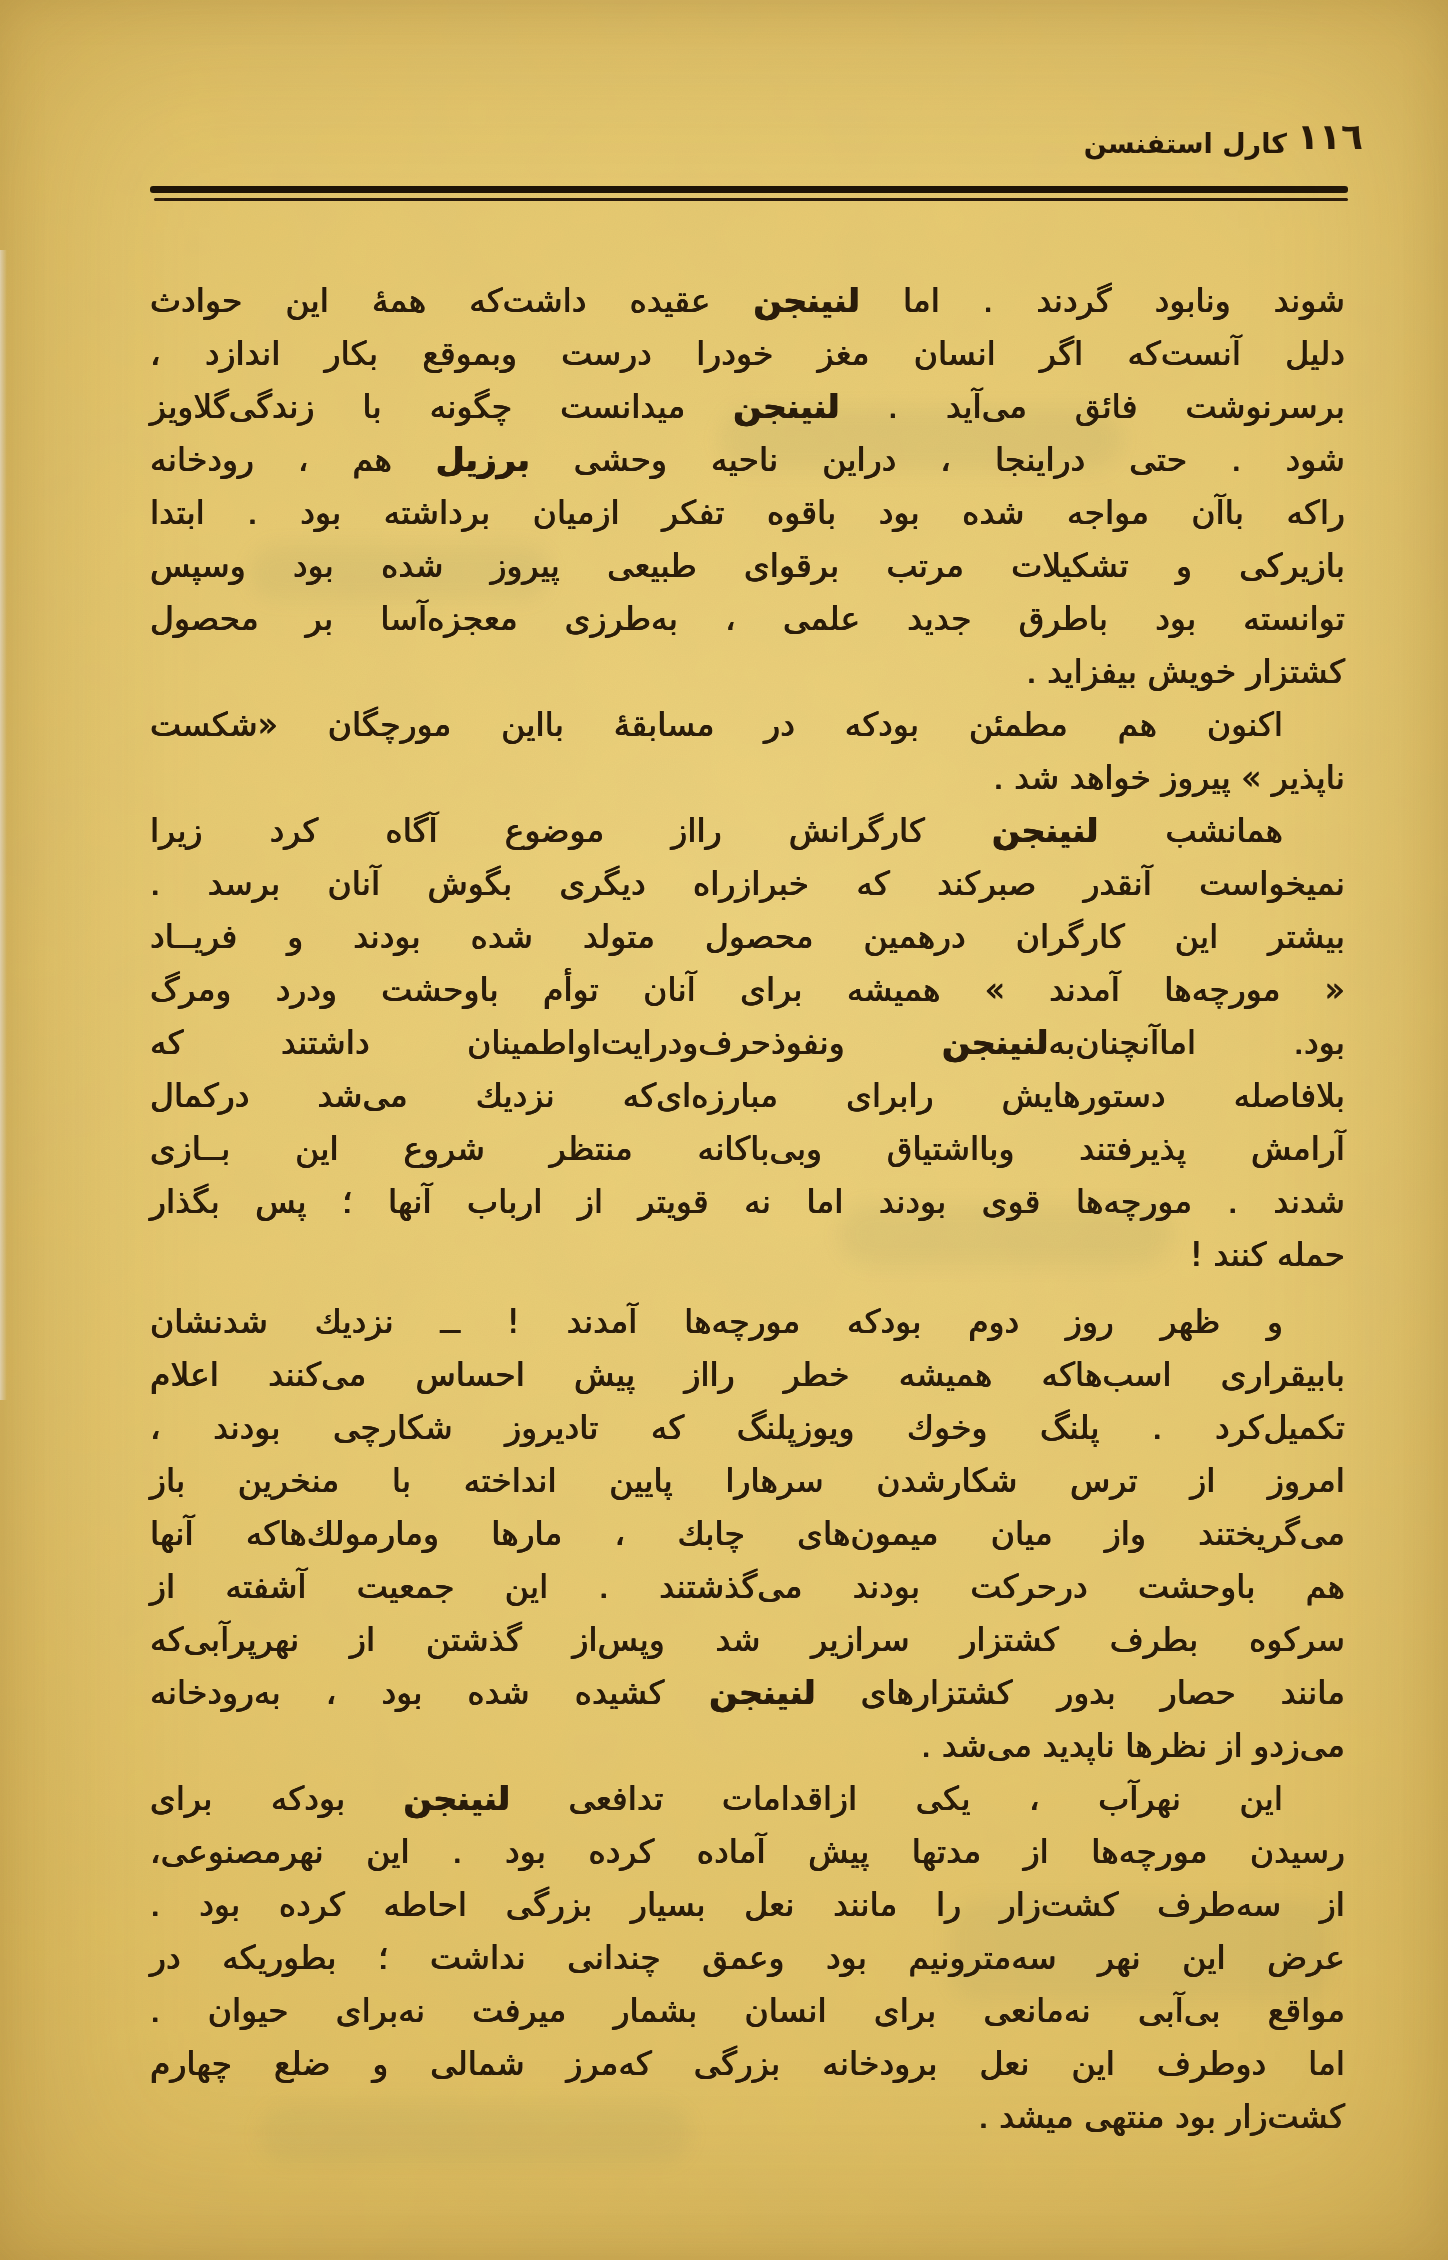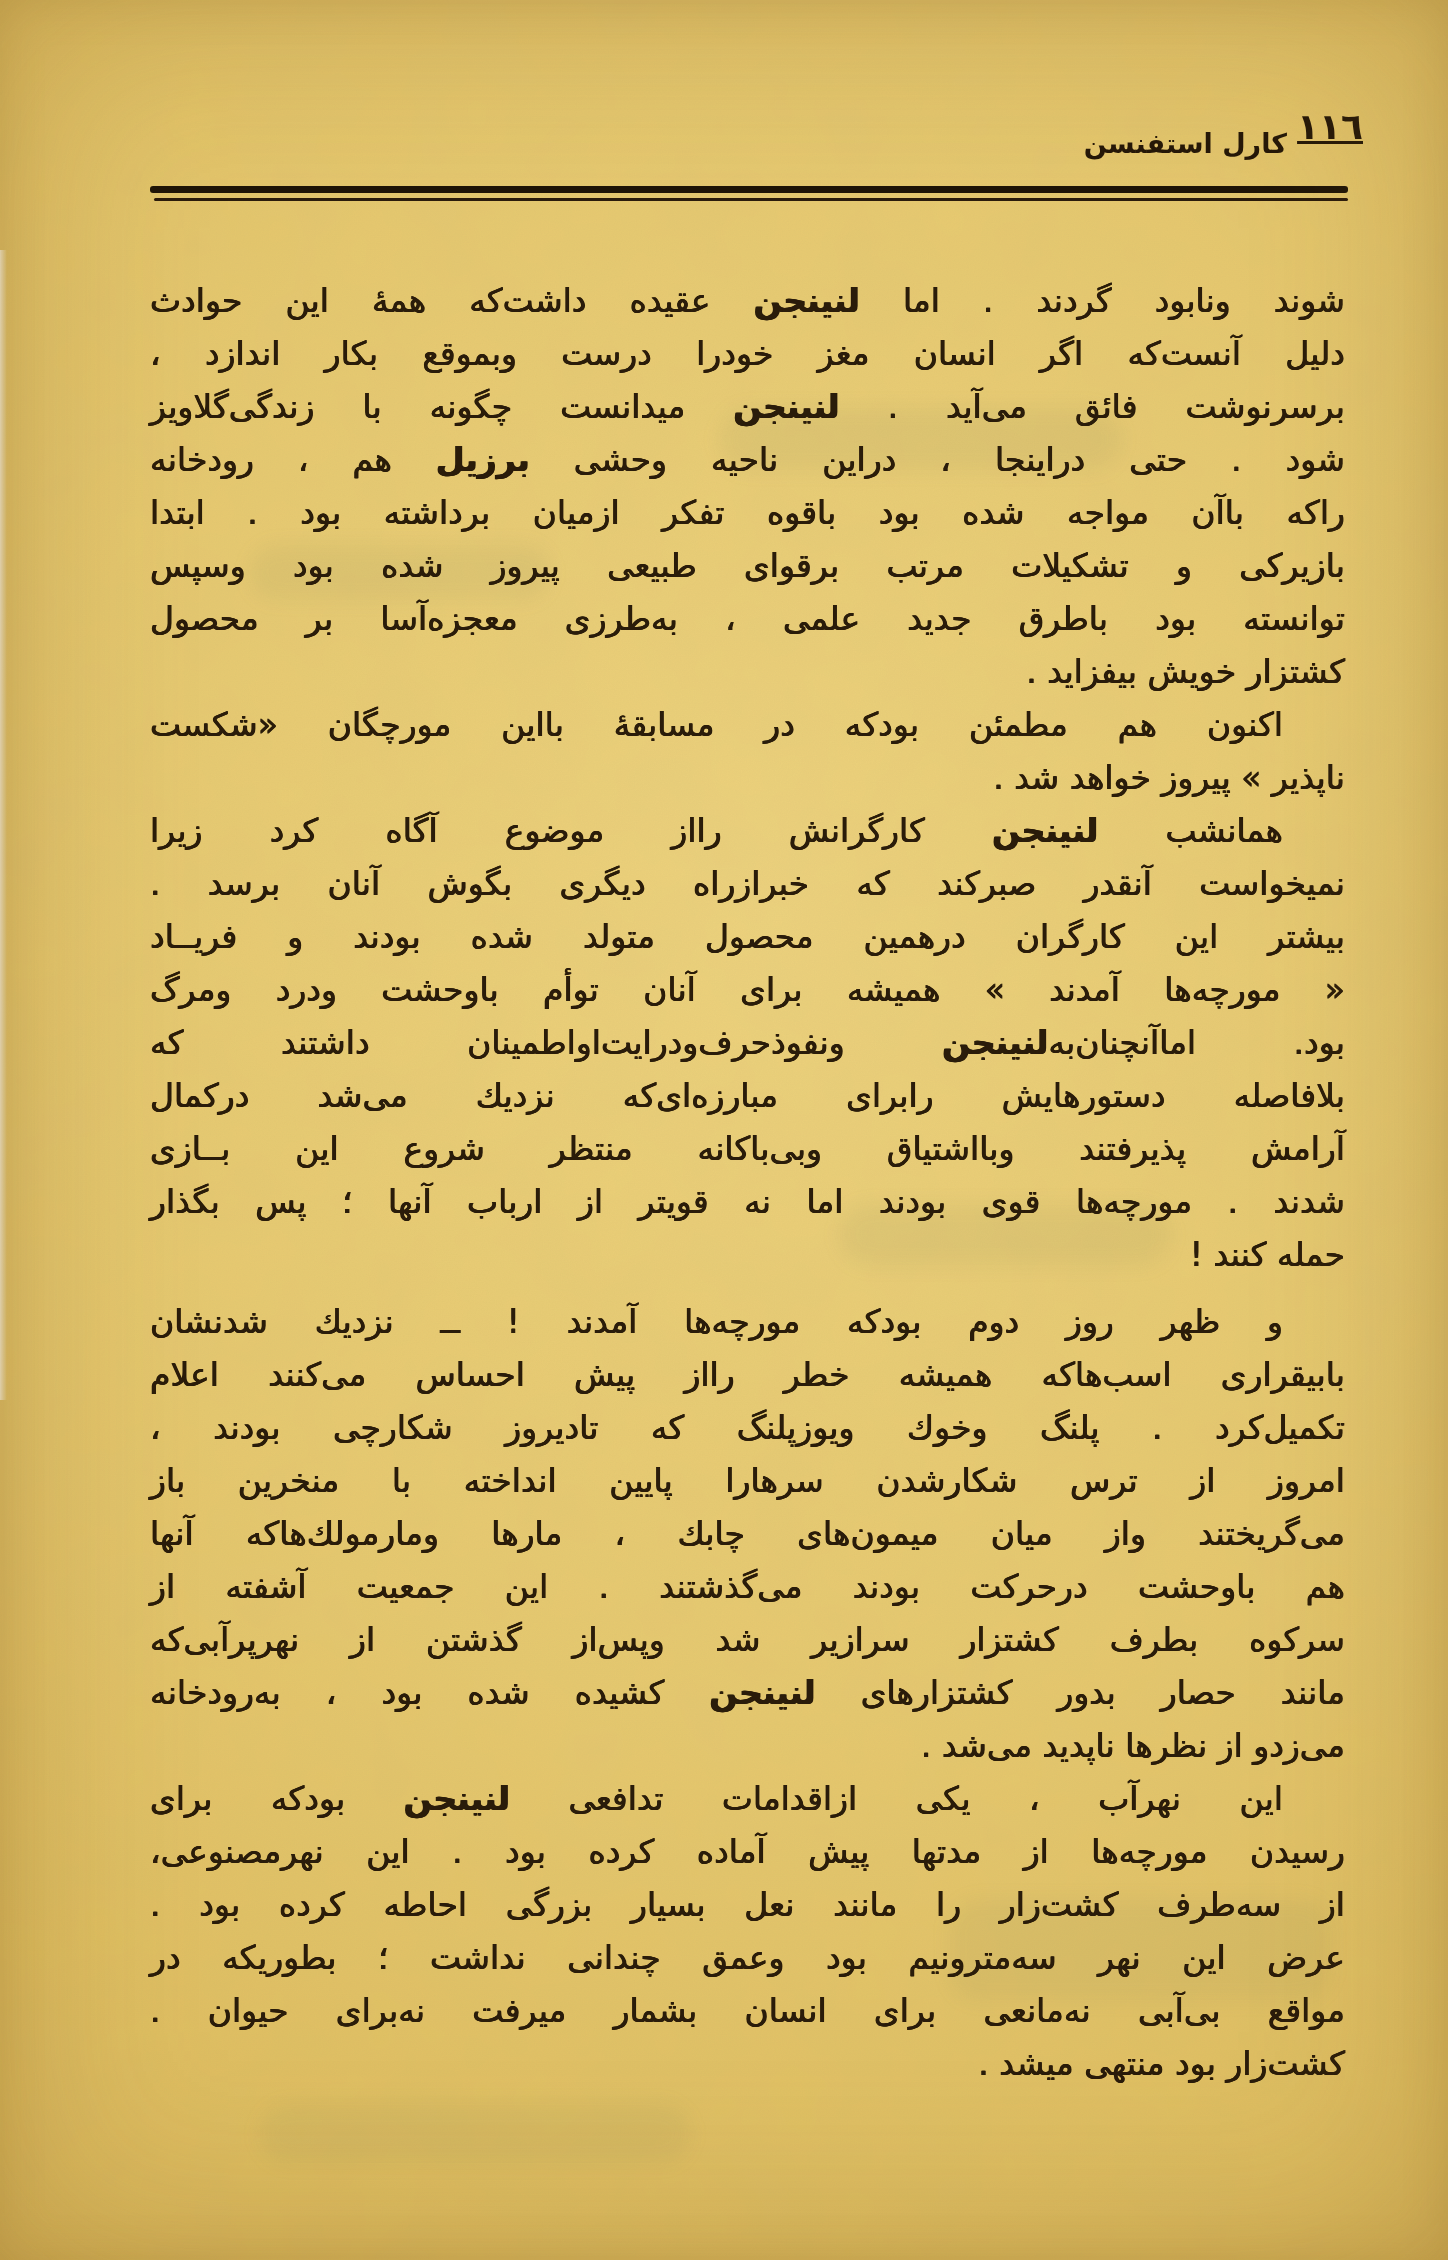--- a/index.html
+++ b/index.html
@@ -23,24 +23,23 @@
     background:linear-gradient(to right, rgba(255,255,250,.75), rgba(255,255,250,0));
     pointer-events:none;
   }
   .smudge{
     position:absolute;pointer-events:none;
     background:rgba(138,138,85,.10);
     filter:blur(9px);
     border-radius:30px;
   }
   .pageno{
-    position:absolute;top:106px;right:85px;
+    position:absolute;top:116px;right:85px;
     font-size:36px;font-weight:bold;color:#241708;
     letter-spacing:2px;
-    text-decoration:underline;
   }
   .running-title{
     position:absolute;top:128px;left:150px;right:103px;
     text-align:right;
     font-size:27px;font-weight:bold;color:#241708;
     padding-right:58px;
   }
   .rule{
     position:absolute;top:186px;left:150px;right:100px;height:7px;
     background:#1e1407;border-radius:3px;
@@ -137,19 +136,20 @@
         <div class="line"><span>سرکوه بطرف کشتزار سرازیر شد وپس‌از گذشتن از نهرپرآبی‌که</span></div>
         <div class="line"><span>مانند حصار بدور کشتزارهای </span><span class="bold">لنینجن</span><span> کشیده شده بود ، به‌رودخانه</span></div>
         <div class="line last"><span>می‌زدو از نظرها ناپدید می‌شد .</span></div>
       </div>
       <div class="para">
         <div class="line indent"><span>این نهرآب ، یکی ازاقدامات تدافعی </span><span class="bold">لنینجن</span><span> بودکه برای</span></div>
         <div class="line"><span>رسیدن مورچه‌ها از مدتها پیش آماده کرده بود . این نهرمصنوعی،</span></div>
         <div class="line"><span>از سه‌طرف کشت‌زار را مانند نعل بسیار بزرگی احاطه کرده بود .</span></div>
         <div class="line"><span>عرض این نهر سه‌مترونیم بود وعمق چندانی نداشت ؛ بطوریکه در</span></div>
         <div class="line"><span>مواقع بی‌آبی نه‌مانعی برای انسان بشمار میرفت نه‌برای حیوان .</span></div>
+        <div class="line"><span>اما دوطرف این نعل برودخانه بزرگی که‌مرز شمالی و ضلع چهارم</span></div>
         <div class="line last"><span>کشت‌زار بود منتهی میشد .</span></div>
       </div>
     </main>
 
   <div class="edge-left"></div>
   <div class="vignette"></div>
 </div>
 
 </body></html>

